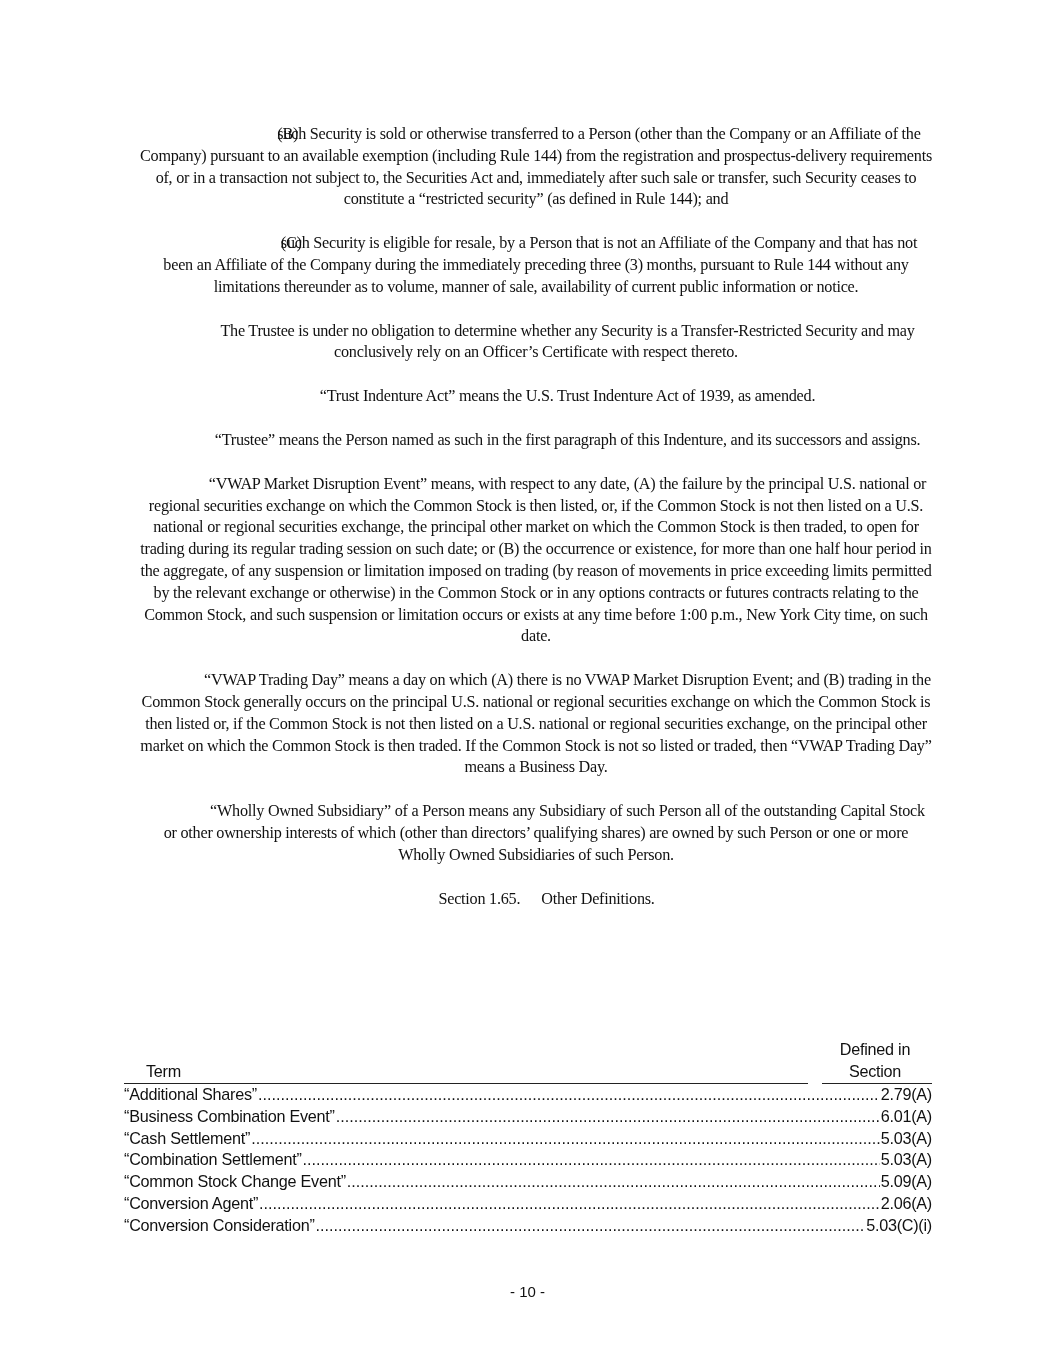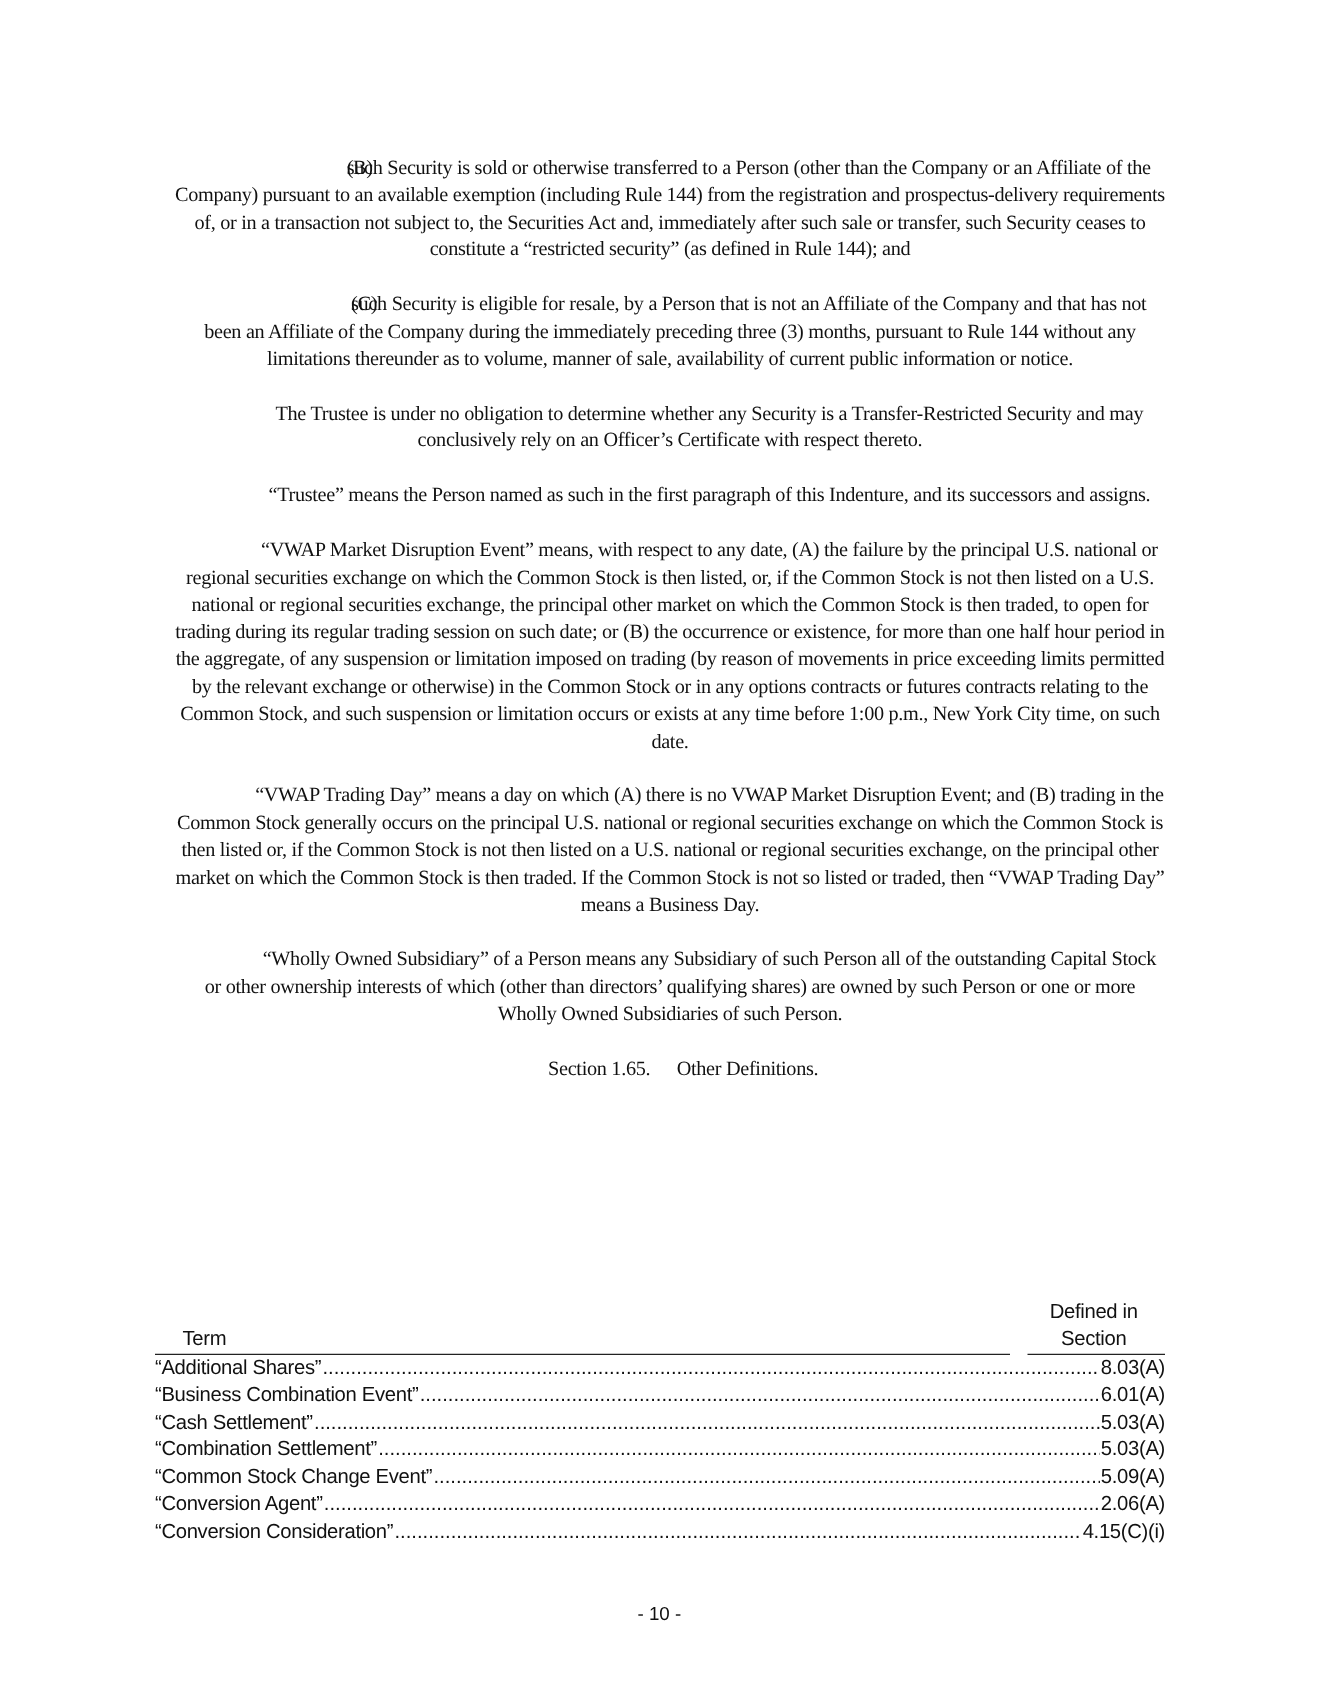--- a/index.html
+++ b/index.html
@@ -30,20 +30,21 @@
 </head>
 <body>
 
 <div class="page">
   <p class="indent"><span class="lbl">(B)</span><span>such Security is sold or otherwise transferred to a Person (other than the Company or an Affiliate of the Company) pursuant to an available exemption (including Rule 144) from the registration and prospectus-delivery requirements of, or in a transaction not subject to, the Securities Act and, immediately after such sale or transfer, such Security ceases to constitute a “restricted security” (as defined in Rule 144); and</span></p>
 
   <p class="indent"><span class="lbl">(C)</span><span>such Security is eligible for resale, by a Person that is not an Affiliate of the Company and that has not been an Affiliate of the Company during the immediately preceding three (3) months, pursuant to Rule 144 without any limitations thereunder as to volume, manner of sale, availability of current public information or notice.</span></p>
 
   <p class="indent">The Trustee is under no obligation to determine whether any Security is a Transfer-Restricted Security and may conclusively rely on an Officer’s Certificate with respect thereto.</p>
 
+  <p class="indent"><span>“Trust Indenture Act”</span><span> means the U.S. Trust Indenture Act of 1939, as amended.</span></p>
 
   <p class="indent"><span>“Trustee”</span><span> means the Person named as such in the first paragraph of this Indenture, and its successors and assigns.</span></p>
 
   <p class="indent"><span>“VWAP Market Disruption Event”</span><span> means, with respect to any date, (A) the failure by the principal U.S. national or regional securities exchange on which the Common Stock is then listed, or, if the Common Stock is not then listed on a U.S. national or regional securities exchange, the principal other market on which the Common Stock is then traded, to open for trading during its regular trading session on such date; or (B) the occurrence or existence, for more than one half hour period in the aggregate, of any suspension or limitation imposed on trading (by reason of movements in price exceeding limits permitted by the relevant exchange or otherwise) in the Common Stock or in any options contracts or futures contracts relating to the Common Stock, and such suspension or limitation occurs or exists at any time before 1:00 p.m., New York City time, on such date.</span></p>
 
   <p class="indent"><span>“VWAP Trading Day”</span><span> means a day on which (A) there is no VWAP Market Disruption Event; and (B) trading in the Common Stock generally occurs on the principal U.S. national or regional securities exchange on which the Common Stock is then listed or, if the Common Stock is not then listed on a U.S. national or regional securities exchange, on the principal other market on which the Common Stock is then traded. If the Common Stock is not so listed or traded, then “VWAP Trading Day” means a Business Day.</span></p>
 
   <p class="indent"><span>“Wholly Owned Subsidiary”</span><span> of a Person means any Subsidiary of such Person all of the outstanding Capital Stock or other ownership interests of which (other than directors’ qualifying shares) are owned by such Person or one or more Wholly Owned Subsidiaries of such Person.</span></p>
 
   <p class="section"><span class="num">Section 1.65.</span><span>Other Definitions.</span></p>
@@ -56,21 +57,21 @@
     <div class="sec-h">
       <div>Defined in</div>
       <div>Section</div>
     </div>
     <div class="sec-line"></div>
   </div>
 
   <div class="toc-row">
       <span class="t">“Additional Shares”</span>
       <span class="dots"></span>
-      <span class="s">8.03(A)</span>
+      <span class="s">2.79(A)</span>
     </div>
   <div class="toc-row">
       <span class="t">“Business Combination Event”</span>
       <span class="dots"></span>
       <span class="s">6.01(A)</span>
     </div>
   <div class="toc-row">
       <span class="t">“Cash Settlement”</span>
       <span class="dots"></span>
       <span class="s">5.03(A)</span>
@@ -86,17 +87,17 @@
       <span class="s">5.09(A)</span>
     </div>
   <div class="toc-row">
       <span class="t">“Conversion Agent”</span>
       <span class="dots"></span>
       <span class="s">2.06(A)</span>
     </div>
   <div class="toc-row">
       <span class="t">“Conversion Consideration”</span>
       <span class="dots"></span>
-      <span class="s">4.15(C)(i)</span>
+      <span class="s">5.03(C)(i)</span>
     </div>
 </div>
 
 <div class="footer">- 10 -</div>
 
 </body></html>

